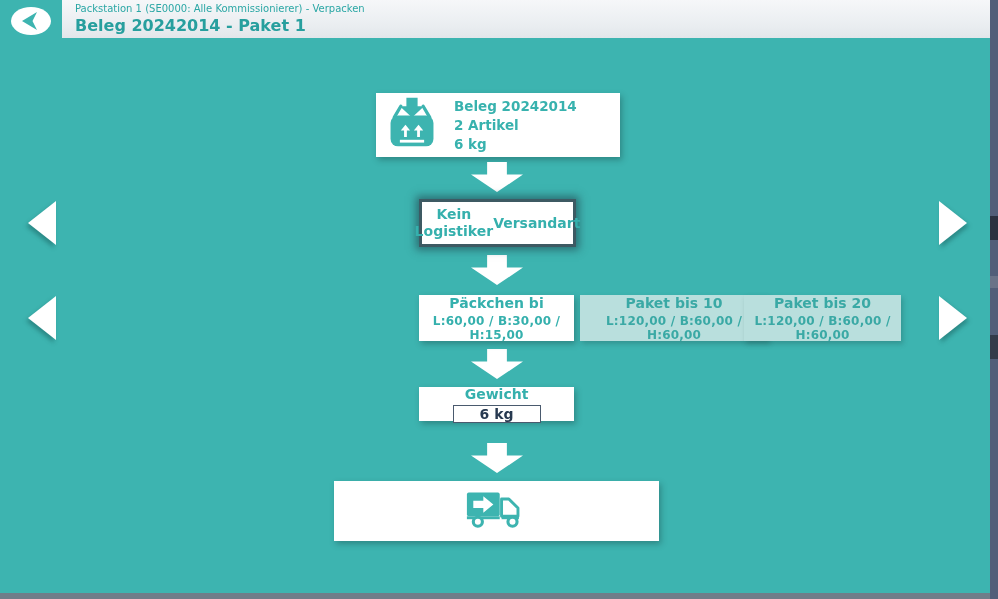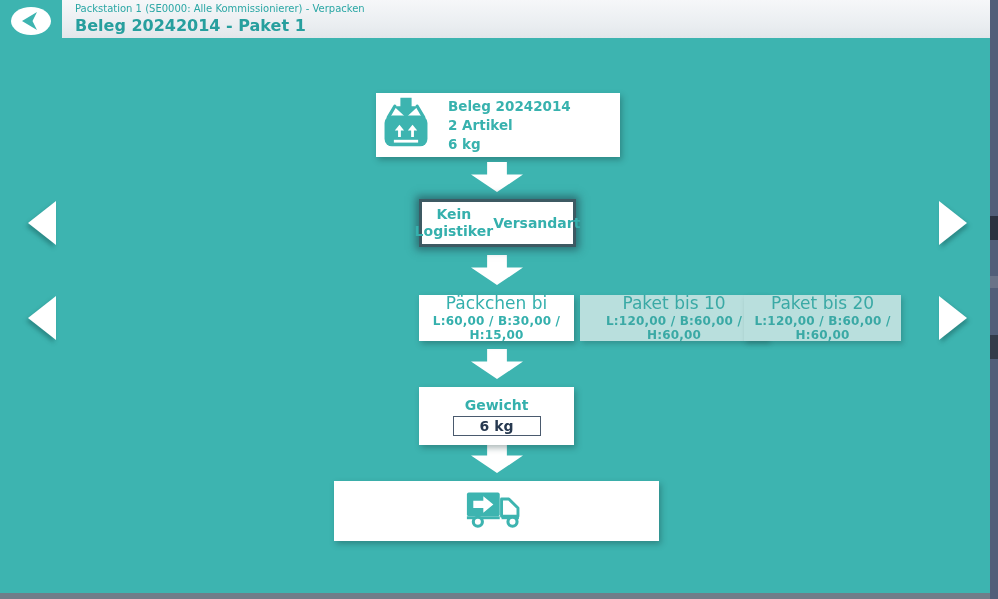--- a/index.html
+++ b/index.html
@@ -12,45 +12,45 @@
             background:linear-gradient(180deg,#f6f7f9 0%,#e9edf0 70%,#e2e6ea 100%); }
   .back-btn { position:absolute; left:0; top:0; width:62px; height:46px; background:#3db4b0;
               display:flex; align-items:center; justify-content:center; cursor:pointer; }
   .header-text { position:absolute; left:75px; top:3px; line-height:1.25; }
   .header-line1 { color:#2ba7a5; font-size:10px; }
   .header-line2 { color:#279f9e; font-size:16px; font-weight:bold; }
 
   
   .card { position:absolute; background:#fff; box-shadow:2px 3px 6px rgba(20,55,55,.35); }
 
-  .beleg-card { left:376px; top:93px; width:244px; height:64px; display:flex; align-items:center; padding-left:2px; }
+  .beleg-card { left:376px; top:93px; width:244px; height:64px; display:flex; align-items:center; padding-left:8px; }
   .beleg-text { margin-left:14px; color:#38b2ae; font-weight:bold; font-size:13.5px; line-height:19px; }
 
   .flow-arrow { position:absolute; width:52px; height:30px; background:#fff;
     clip-path:polygon(31% 0,69% 0,69% 42%,100% 42%,50% 100%,0 42%,31% 42%);
     filter:drop-shadow(0 3px 2px rgba(0,40,40,.35)); }
 
   .ship-btn { left:419px; top:199px; width:157px; height:48px; display:flex; flex-direction:row;
     align-items:center; justify-content:center; border:3px solid #3d5a63;
     box-shadow:0 0 8px 3px rgba(30,55,65,.55); color:#35b0ad; font-weight:bold; font-size:14px;
     line-height:17px; cursor:pointer; text-align:center; }
 
   .tri { position:absolute; width:0; height:0; border-top:22px solid transparent;
          border-bottom:22px solid transparent; cursor:pointer; }
   .tri-left  { border-right:28px solid #fff; filter:drop-shadow(-2px 3px 2px rgba(0,40,40,.3)); }
   .tri-right { border-left:28px solid #fff;  filter:drop-shadow(2px 3px 2px rgba(0,40,40,.3)); }
 
   .pkg-btn { position:absolute; top:295px; height:46px; display:flex; flex-direction:column;
     align-items:center; justify-content:center; cursor:pointer; text-align:center; }
-  .pkg-btn .pkg-title { font-weight:normal; font-size:17px; line-height:17px; }
+  .pkg-btn .pkg-title { font-weight:bold; font-size:14px; line-height:17px; }
   .pkg-btn .pkg-dims { font-weight:bold; font-size:12px; margin-top:2px; letter-spacing:.2px; }
   .pkg-selected { background:#fff; color:#35b0ad; box-shadow:2px 3px 6px rgba(20,55,55,.35); }
   .pkg-unselected { background:#b9dfdd; color:#3aa9a5; box-shadow:2px 3px 5px rgba(20,55,55,.25); }
 
-  .weight-card { left:419px; top:387px; width:155px; height:58px; display:flex; flex-direction:column;
+  .weight-card { left:419px; top:387px; width:155px; height:34px; display:flex; flex-direction:column;
     align-items:center; justify-content:center; }
   .weight-label { color:#35b0ad; font-weight:bold; font-size:14px; margin-bottom:3px; }
   .weight-input { width:88px; height:20px; border:1px solid #4a5a6e; background:#fff; text-align:center;
     font-family:"DejaVu Sans","Liberation Sans",sans-serif; font-weight:bold; font-size:14px; color:#273950; }
 
   .print-btn { left:334px; top:481px; width:325px; height:60px; display:flex; align-items:center;
     justify-content:center; gap:14px; cursor:pointer; }
   .print-label { color:#35b0ad; font-weight:bold; font-size:20px; letter-spacing:.3px; }
 
   .bottom-bar { position:absolute; left:0; top:593px; width:990px; height:6px; background:#6f7d89; }

